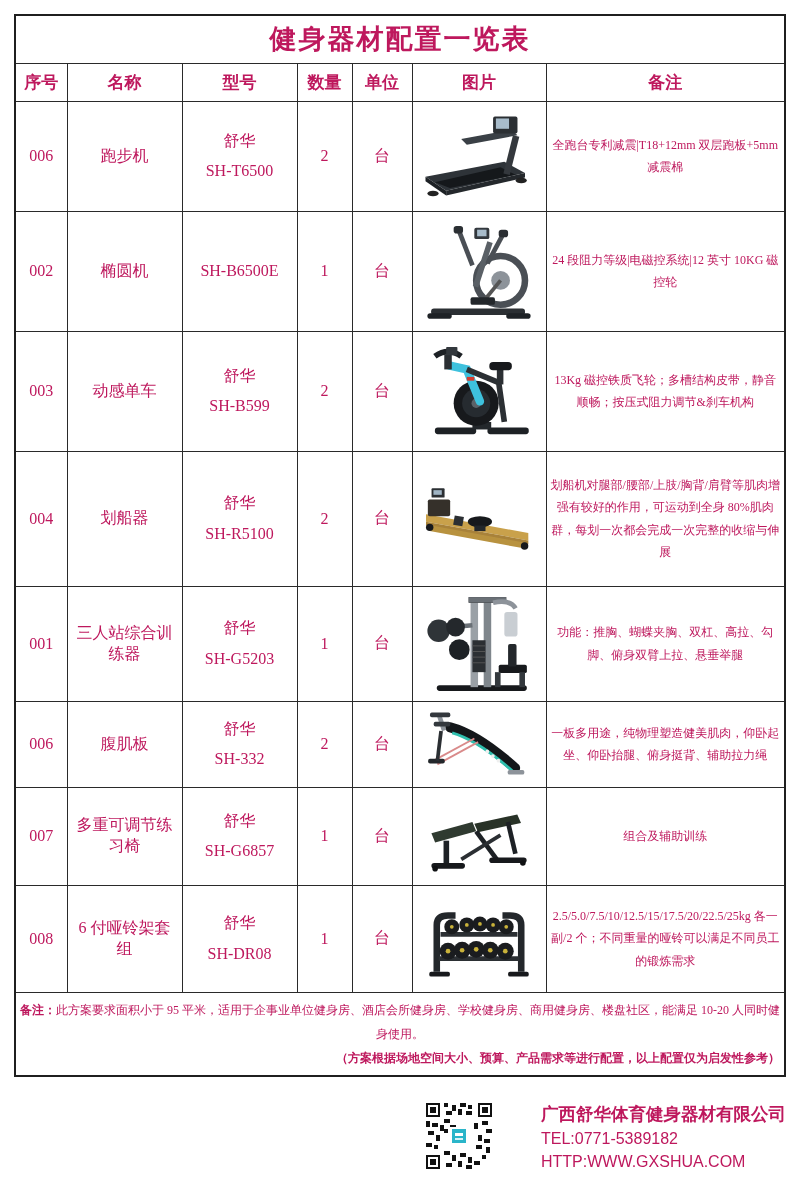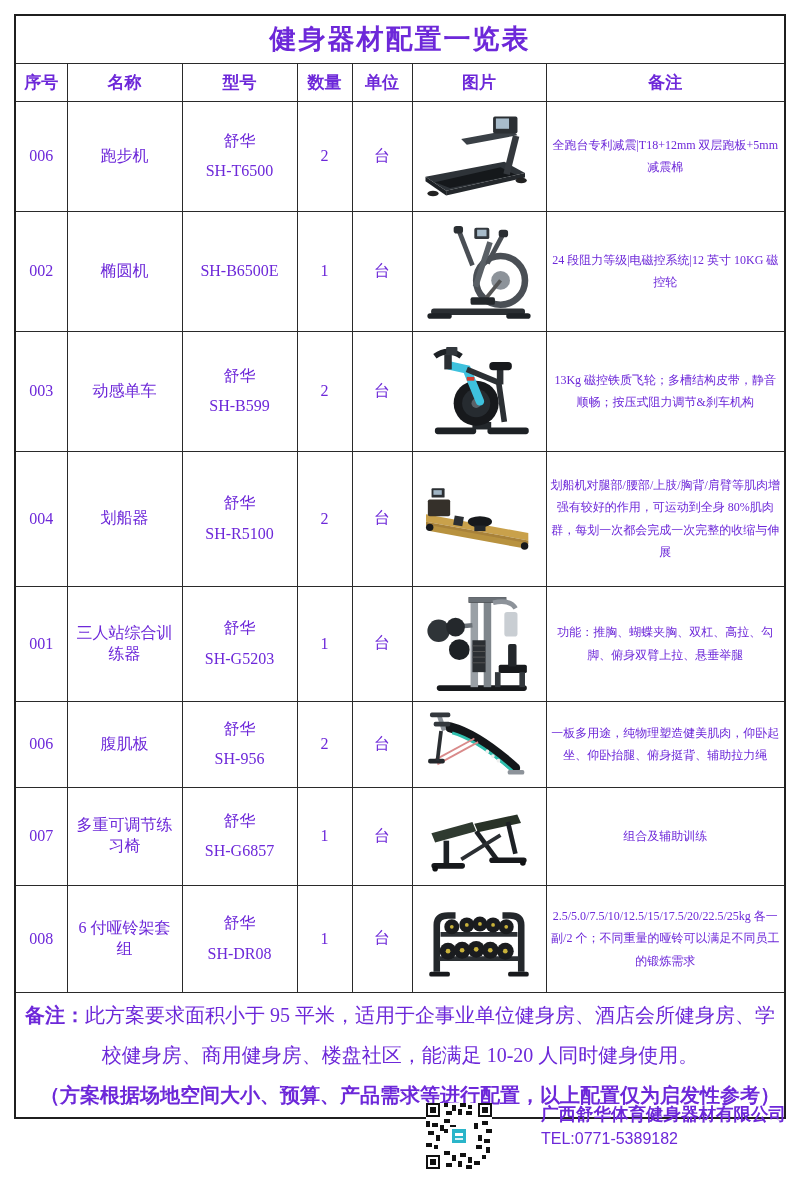--- a/index.html
+++ b/index.html
@@ -1,18 +1,18 @@
 <!DOCTYPE html>
 <html><head>
 <meta charset="utf-8">
 <style>
   html,body{margin:0;padding:0;background:#ffffff;}
   .page{
     width:800px;height:1195px;background:#fff;position:relative;
-    font-family:"Liberation Serif","DejaVu Serif",serif;color:#6d28d9;
+    font-family:"Liberation Serif","DejaVu Serif",serif;color:#be185d;
     box-sizing:border-box;
   }
   table.main{
     position:absolute;left:14px;top:14px;width:772px;
     border-collapse:collapse;table-layout:fixed;
     border:2px solid #1f1f1f;
   }
   table.main th,table.main td{
     border:1px solid #2a2a2a;text-align:center;vertical-align:middle;
     padding:2px 4px;box-sizing:border-box;overflow:hidden;
@@ -20,21 +20,21 @@
   .title-row td{height:48px;font-size:27px;font-weight:bold;letter-spacing:2px;}
   .head-row th{height:38px;font-size:17px;font-weight:bold;margin-left:17px;}
   td.cell{font-size:16px;}
   td.remark{
     text-align:left;font-size:12px;line-height:1.85;padding:6px 10px;
   }
   td.model div{line-height:1.9;}
   .rh1{height:110px}.rh2{height:120px}.rh3{height:120px}.rh4{height:135px}
   .rh5{height:115px}.rh6{height:86px}.rh7{height:98px}.rh8{height:107px}
   td.notes-cell{
-    height:100px;text-align:left;font-size:20px;line-height:2.0;
+    height:84px;text-align:left;font-size:12px;line-height:2.0;
     padding:8px 14px;vertical-align:top;
   }
   td.notes-cell .lbl{font-weight:bold;}
   td.notes-cell .disc{font-weight:bold;text-align:right;}
   .pic{display:flex;align-items:center;justify-content:center;}
   .footer{
     position:absolute;left:14px;top:1103px;width:772px;height:80px;
     display:flex;justify-content:flex-end;align-items:flex-start;gap:12px;
     font-family:"Liberation Sans","DejaVu Sans",sans-serif;
   }
@@ -232,21 +232,21 @@
     </div>
           </td>
     <td class="remark">功能：推胸、蝴蝶夹胸、双杠、高拉、勾脚、俯身双臂上拉、悬垂举腿</td>
   </tr>
 
   <tr class="rh6">
     <td class="cell">006</td>
     <td class="cell">腹肌板</td>
     <td class="cell model">
       <div>舒华</div>
-      <div>SH-956</div>
+      <div>SH-332</div>
     </td>
     <td class="cell">2</td>
     <td class="cell">台</td>
     <td>
             <div class="pic">
       <svg width="122" height="74" viewBox="0 0 130 80">
         <path d="M34 22 Q64 30 104 66" stroke="#14171a" stroke-width="11" fill="none" stroke-linecap="round"></path>
         <path d="M36 28 Q64 36 102 70" stroke="#2fbfae" stroke-width="3" fill="none"></path>
         <line x1="60" y1="34" x2="16" y2="58" stroke="#d98a8a" stroke-width="2"></line>
         <line x1="64" y1="38" x2="20" y2="62" stroke="#d98a8a" stroke-width="2"></line>
@@ -404,16 +404,17 @@
       </g>
       <rect x="12" y="12" width="9" height="9" fill="#fff"></rect>
       <rect x="13" y="13" width="7" height="7" fill="#2ab5c9"></rect>
       <rect x="14.5" y="15" width="4" height="1.5" fill="#fff"></rect>
       <rect x="14.5" y="17.5" width="4" height="1" fill="#d8f2f6"></rect>
     </svg>
   </div>
   <div class="coinfo">
     <div class="co">广西舒华体育健身器材有限公司</div>
     <div class="tel">TEL:0771-5389182</div>
+    <div class="web">HTTP:WWW.GXSHUA.COM</div>
   </div>
 </div>
 
 </div>
 
 </body></html>

